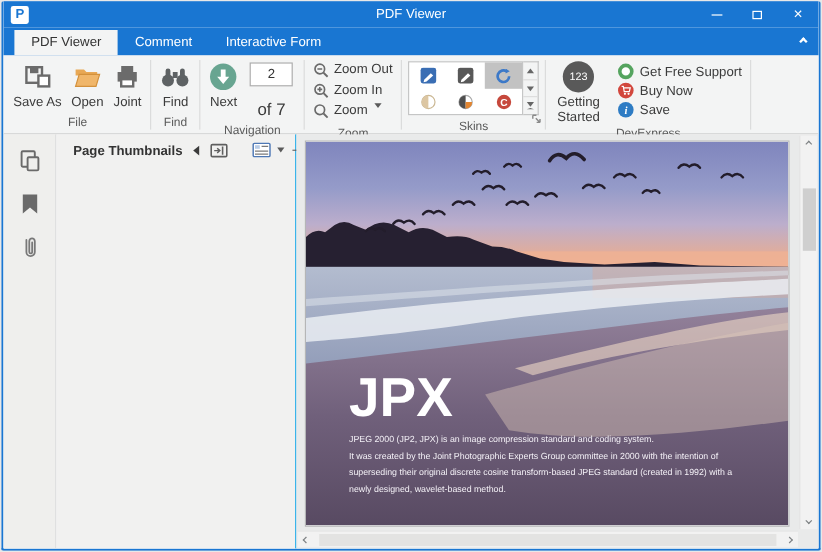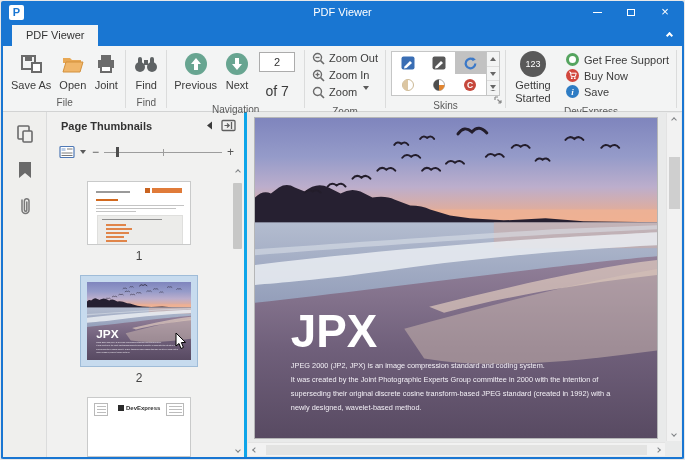--- a/index.html
+++ b/index.html
@@ -76,21 +76,21 @@
   .support-ic { background:#fff; border:3.5px solid #55A45F; }
   .buy-ic { background:#D2473D; }
   .about-ic { background:#2E7CC4; color:#fff; font-size:9px; font-family:"Liberation Serif",serif; font-style:italic; font-weight:bold; }
 
   
   .content { flex:1; display:flex; min-height:0; }
   .side-strip { width:44px; background:#EFEFED; border-right:1px solid #DBDCDC; display:flex; flex-direction:column;
                 align-items:center; padding-top:10px; gap:12px; flex:none; }
   .side-btn { width:26px; height:24px; display:flex; align-items:center; justify-content:center; }
 
-  .panel { width:200px; background:#F1F1F0; border-right:3px solid #0ea5e9; display:flex; flex-direction:column; flex:none;justify-content:flex-end; }
+  .panel { width:200px; background:#F1F1F0; border-right:1px solid #0ea5e9; display:flex; flex-direction:row; flex:none; }
   .panel-hd { height:27px; display:flex; align-items:center; padding:0 8px 0 14px; flex:none; }
   .panel-hd .t { font-size:11px; font-weight:bold; color:#333; flex:1; }
   .hd-ic { display:flex; align-items:center; margin-left:8px; }
   .panel-tb { height:26px; display:flex; align-items:center; padding:0 10px 0 12px; gap:6px; flex:none; }
   .opt-btn { display:flex; align-items:center; gap:3px; }
   .slider { flex:1; display:flex; align-items:center; gap:5px; }
   .sl-sign { font-size:12px; color:#555; line-height:10px; }
   .sl-track { flex:1; height:10px; position:relative; }
   .sl-track .line { position:absolute; left:0; right:0; top:5px; height:1px; background:#9D9D9D; }
   .sl-thumb { position:absolute; left:12px; top:0; width:3px; height:10px; background:#4E4E4E; }
@@ -149,20 +149,22 @@
           <span class="glyph-max"></span>
         </div>
       <div class="winbtn">
           <span class="glyph-close">×</span>
         </div>
     </div>
   </div>
 
   <div class="tabrow">
     <div class="rtab active">PDF Viewer</div>
+    <div class="rtab">Comment</div>
+    <div class="rtab">Interactive Form</div>
     <div class="collapse-btn"><span class="chv white up"></span></div>
   </div>
 
   <div class="ribbon">
 
     <div class="rgroup">
       <div class="ritems">
         <div class="bigbtn">
           <span class="ic">
             <svg width="24" height="22" viewBox="0 0 24 22">
@@ -211,29 +213,20 @@
           </span>
           <span class="lb">Find</span>
         </div>
       </div>
       <div class="rlabel">Find</div>
     </div>
     <div class="gsep"></div>
 
     <div class="rgroup">
       <div class="ritems">
-        <div class="bigbtn">
-          <span class="ic">
-            <svg width="24" height="24" viewBox="0 0 24 24">
-                <circle cx="12" cy="12" r="11" fill="#68A591"></circle>
-                <path d="M12,6 L17,12 H14 V18 H10 V12 H7 Z" fill="#fff"></path>
-              </svg>
-          </span>
-          <span class="lb">Previous</span>
-        </div>
         <div class="bigbtn">
           <span class="ic">
             <svg width="24" height="24" viewBox="0 0 24 24">
                 <circle cx="12" cy="12" r="11" fill="#68A591"></circle>
                 <path d="M12,18 L7,12 H10 V6 H14 V12 H17 Z" fill="#fff"></path>
               </svg>
           </span>
           <span class="lb">Next</span>
         </div>
         <div class="pagebox-col">

